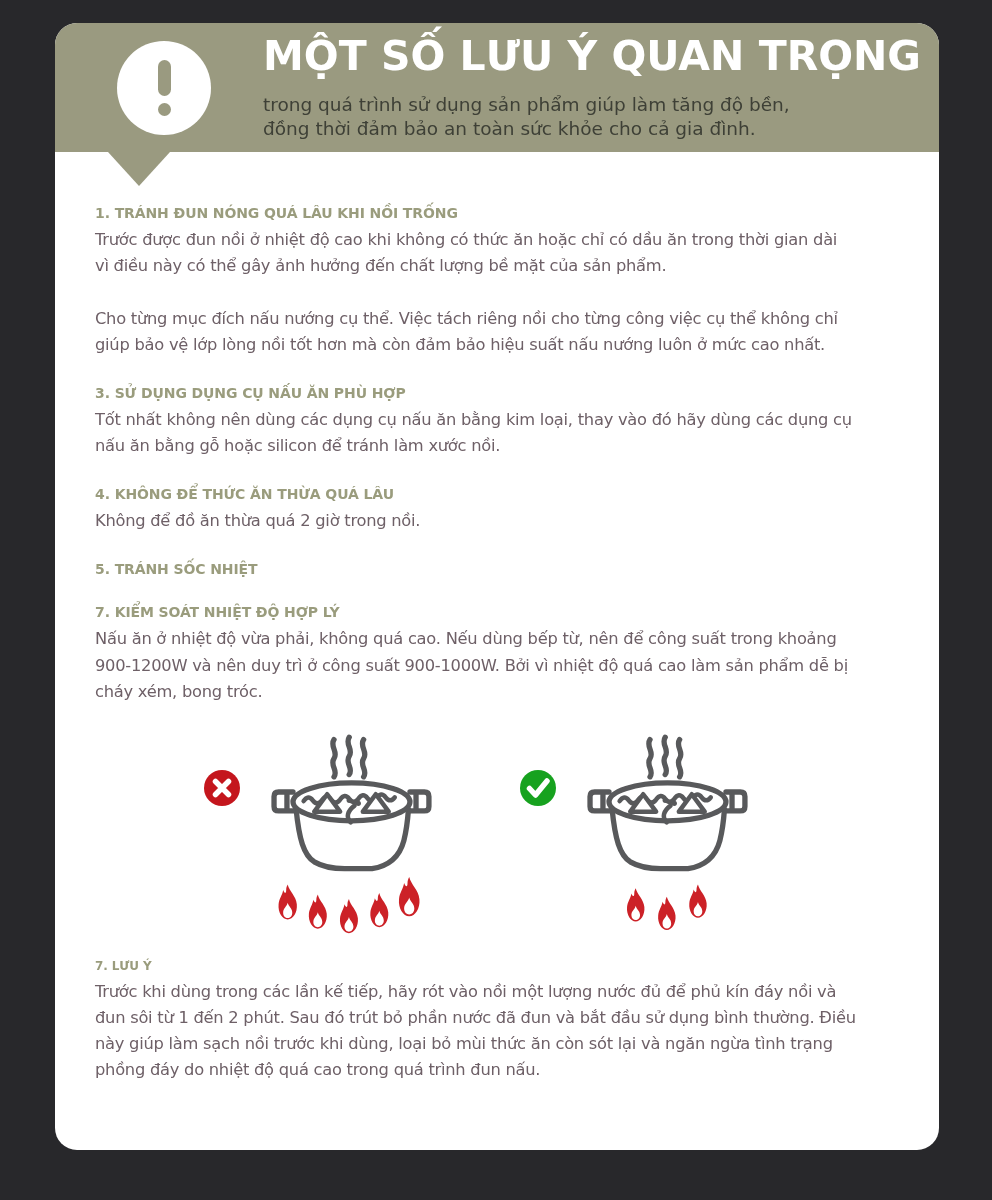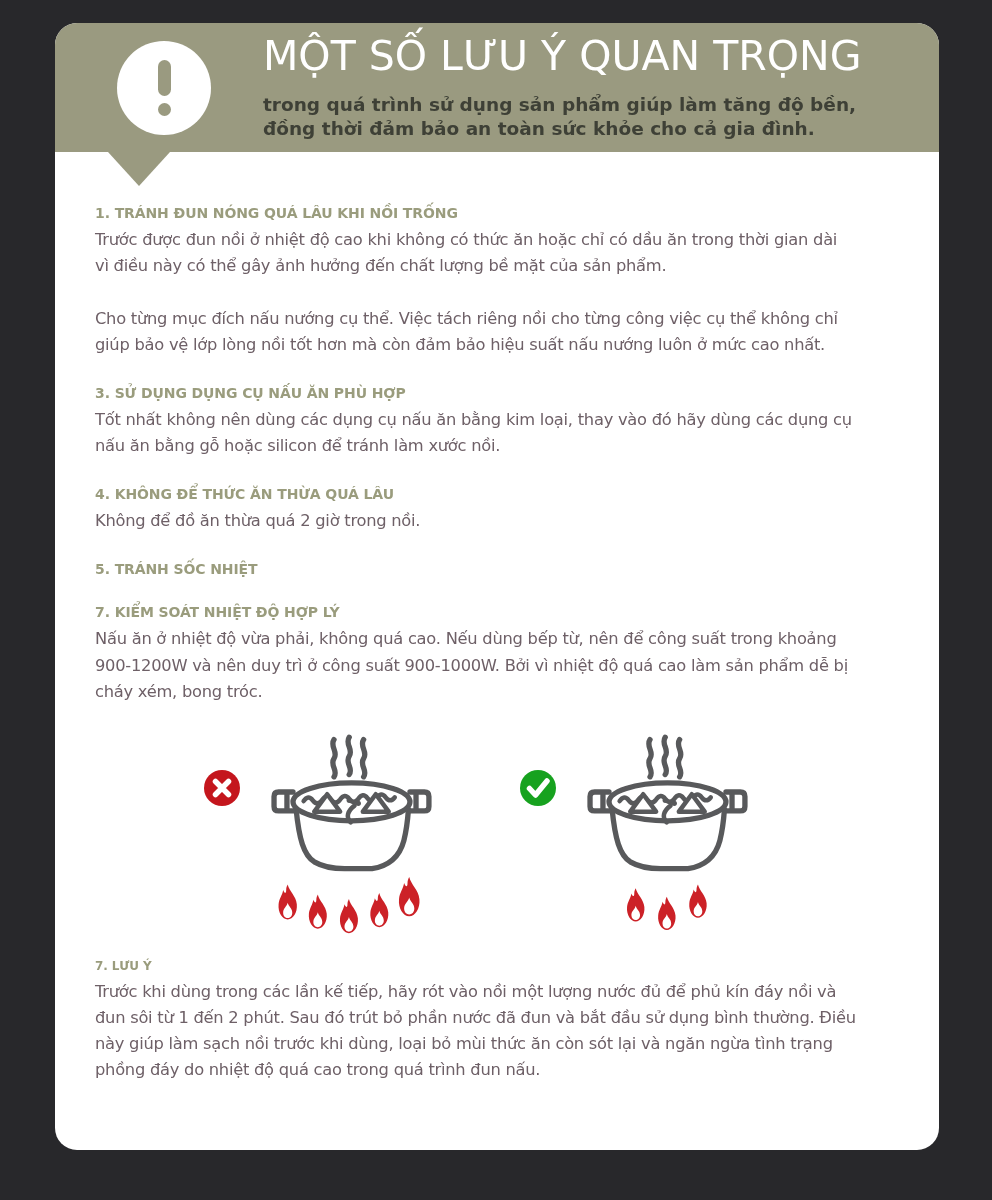--- a/index.html
+++ b/index.html
@@ -46,31 +46,30 @@
     align-items:center;
     justify-content:center;
     gap:7px;
   }
   .excl-bar { width:13px; height:36px; border-radius:7px; background:#9a9a80; }
   .excl-dot { width:13px; height:13px; border-radius:50%; background:#9a9a80; }
   .band-text { margin-left:52px; }
   .band-title {
     color:#ffffff;
     font-size:41px;
-    font-weight:normal;
+    font-weight:bold;
     letter-spacing:0px;
     line-height:1.1;
   }
   .band-subtitle {
     margin-top:14px;
     color:#3e4036;
     font-size:18.5px;
     line-height:1.3;
     white-space:pre-line;
-    font-weight:bold;
   }
   
   .content { padding:53px 36px 40px 40px; }
   .section { margin-bottom:27px; }
   .section-heading {
     color:#9a9c7d;
     font-size:14px;
     font-weight:bold;
     letter-spacing:-0.1px;
     margin-bottom:6px;

